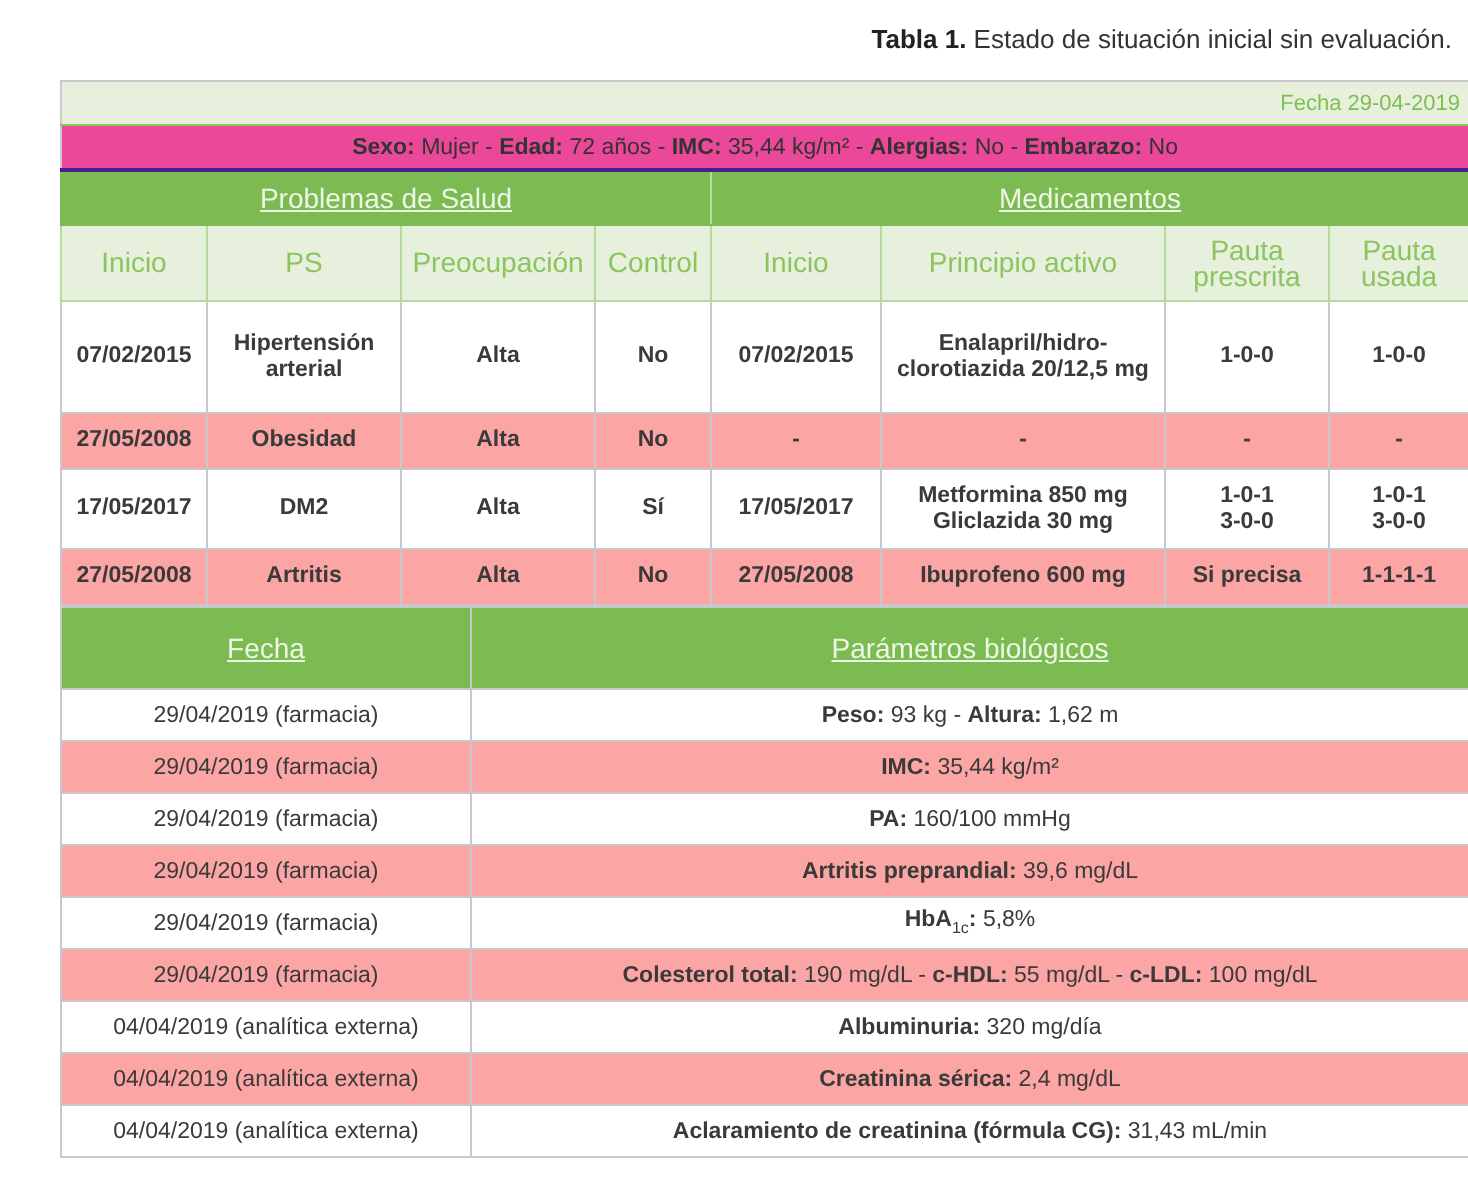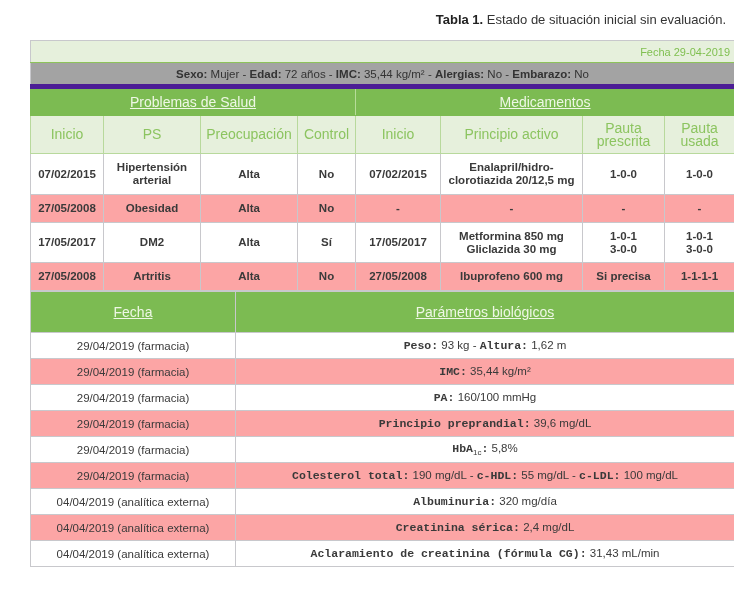--- a/index.html
+++ b/index.html
@@ -5,31 +5,31 @@
   html, body { margin:0; padding:0; background:#ffffff; }
   body { width:734px; height:591px; position:relative; overflow:hidden;
          font-family:"Liberation Sans", "DejaVu Sans", sans-serif; color:#333; }
   .caption { position:absolute; right:8px; top:12px; font-size:13px; color:#333; }
   .caption b { font-weight:bold; color:#222; }
   .wrap { position:absolute; left:30px; top:40px; width:704px; }
   table { border-collapse:collapse; width:100%; table-layout:fixed; }
   td, th { padding:0 3px; text-align:center; vertical-align:middle; }
   .t1 td { border:1px solid #c8c8cc; font-size:11.5px; color:#333; }
   .fecha-row td { background:#e6f0dc; color:#7fbf4f; text-align:right; padding-right:4px; height:21px; font-size:11px; border:1px solid #c8c8cc; border-bottom:1px solid #8dc35a; }
-  .info-row td { background:#a3a3a3; height:21px; font-size:11.5px; color:#333; border-bottom:5px solid #4c1d95;margin-left:10px; }
+  .info-row td { background:#ec4899; height:21px; font-size:11.5px; color:#333; border-bottom:2px solid #4c1d95;margin-left:10px; }
   .info-row b { font-weight:bold; }
   .sec-row td { background:#7cbb52; color:#eef7e5; font-size:14px; height:26px; border:1px solid #7cbb52; border-right:1px solid #b7dc99;text-decoration:underline; }
   .sec-row td:last-child { border-right:1px solid #7cbb52; }
   .hdr-row td { background:#e6f0dc; color:#8cc460; font-size:14px; height:37px; border:1px solid #b8d99c; line-height:13px; }
   .r-white td { background:#fff; }
   .r-grey td { background:#fca5a5; }
   .t1 .r td { font-weight:bold; font-size:11.5px; color:#3a3a3a; line-height:13px; }
   .t2 td { border:1px solid #c8c8cc; font-size:11.5px; color:#3a3a3a; height:25px; }
   .t2 .sec-row td { height:40px; font-size:14px; color:#eef7e5; }
-  .t2 b { font-weight:bold;font-family:Liberation Mono, monospace; }
+  .t2 b { font-weight:bold; }
   sub { font-size:8px; }
 </style>
 </head>
 <body>
 
 <div class="caption"><b>Tabla 1.</b><span> Estado de situación inicial sin evaluación.</span></div>
 
 <div class="wrap">
   <table class="t1">
     <colgroup>
@@ -58,21 +58,21 @@
     <tr class="hdr-row">
       <td>Inicio</td>
       <td>PS</td>
       <td>Preocupación</td>
       <td>Control</td>
       <td>Inicio</td>
       <td>Principio activo</td>
       <td>Pauta prescrita</td>
       <td>Pauta usada</td>
     </tr>
-    <tr class="r r-white" style="height:41px">
+    <tr class="r r-white" style="height:56px">
       <td>07/02/2015</td>
       <td>Hipertensión arterial</td>
       <td>Alta</td>
       <td>No</td>
       <td>07/02/2015</td>
       <td>Enalapril/hidro-clorotiazida 20/12,5 mg</td>
       <td>1-0-0</td>
       <td>1-0-0</td>
     </tr>
     <tr class="r r-grey" style="height:28px">
@@ -125,21 +125,21 @@
     <tr class="r-grey">
       <td>29/04/2019 (farmacia)</td>
       <td><b>IMC:</b><span> 35,44 kg/m²</span></td>
     </tr>
     <tr class="r-white">
       <td>29/04/2019 (farmacia)</td>
       <td><b>PA:</b><span> 160/100 mmHg</span></td>
     </tr>
     <tr class="r-grey">
       <td>29/04/2019 (farmacia)</td>
-      <td><b>Principio preprandial:</b><span> 39,6 mg/dL</span></td>
+      <td><b>Artritis preprandial:</b><span> 39,6 mg/dL</span></td>
     </tr>
     <tr class="r-white">
       <td>29/04/2019 (farmacia)</td>
       <td><b>HbA</b><sub>1c</sub><b>:</b><span> 5,8%</span></td>
     </tr>
     <tr class="r-grey">
       <td>29/04/2019 (farmacia)</td>
       <td><b>Colesterol total:</b><span> 190 mg/dL - </span><b>c-HDL:</b><span> 55 mg/dL - </span><b>c-LDL:</b><span> 100 mg/dL</span></td>
     </tr>
     <tr class="r-white">

